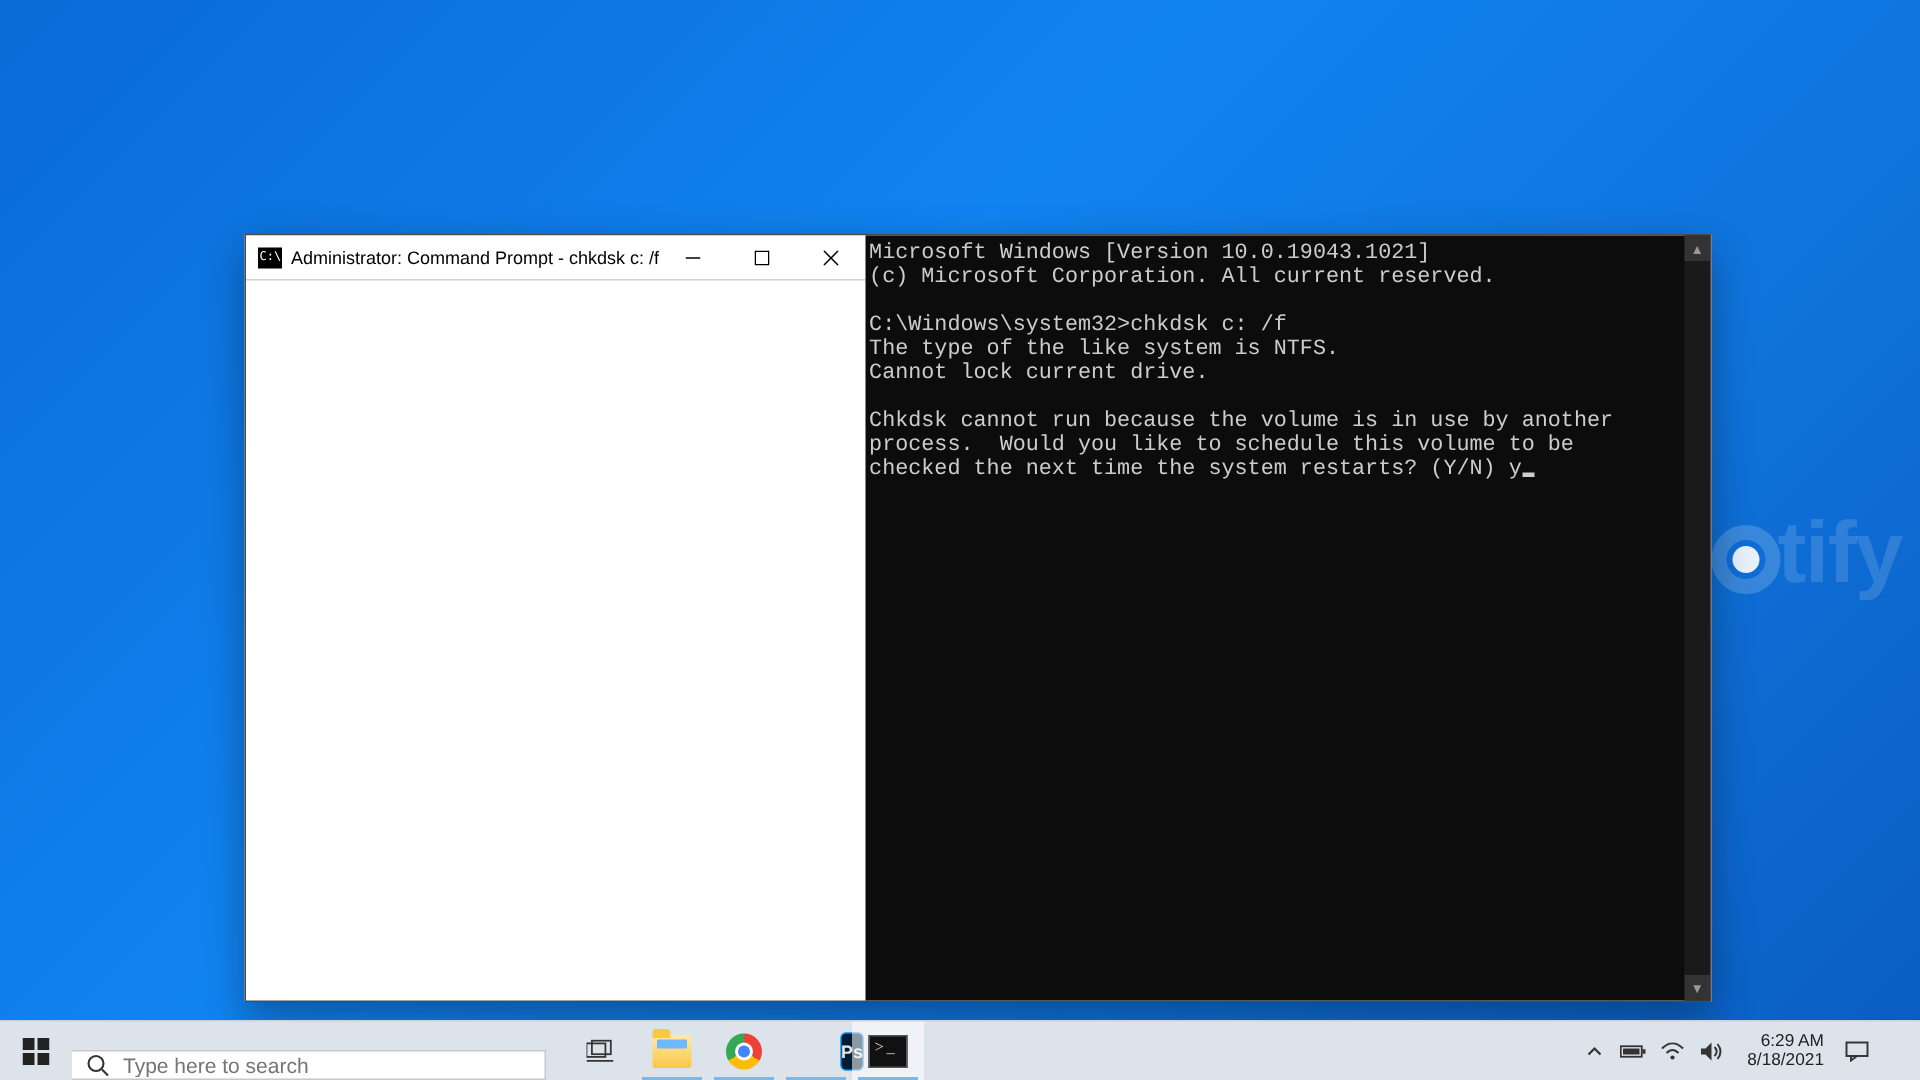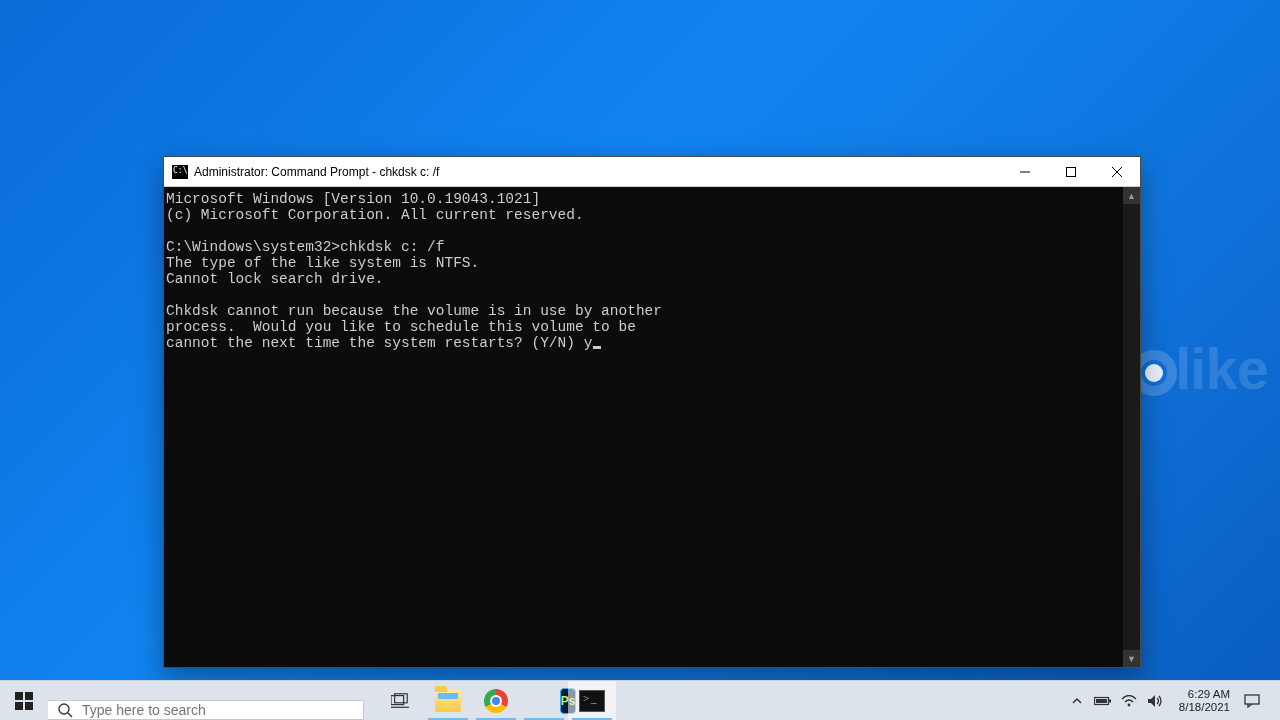--- a/index.html
+++ b/index.html
@@ -33,21 +33,21 @@
   }
 
   
   .cmd-window {
     position: absolute;
     left: 163px; top: 156px;
     width: 978px; height: 512px;
     background: #fff;
     border: 1px solid #4a4a4a;
     box-shadow: 0 10px 26px rgba(0,0,0,0.35);
-    display: flex; flex-direction: column;
+    display: flex; flex-direction: row;
   }
   .titlebar {
     height: 30px;
     background: #ffffff;
     display: flex; align-items: center;
     border-bottom: 1px solid #d0d0d0;
   }
   .titlebar .sysicon {
     width: 16px; height: 14px; margin: 0 6px 0 8px;
     background: #000; position: relative;
@@ -142,45 +142,45 @@
   .taskvw svg{width:18px;height:18px;color:#333;}
   .app-ico { width:26px; height:26px; border-radius:3px; display:flex;align-items:center;justify-content:center; }
   .fe-ico { background: linear-gradient(#ffe9a8,#f9c846); position:relative; width:28px; height:22px; border-radius:2px; }
   .fe-ico::before{content:"";position:absolute;left:0;top:-4px;width:12px;height:6px;background:#f9c846;border-radius:2px 2px 0 0;}
   .fe-ico::after{content:"";position:absolute;left:3px;top:3px;right:3px;height:6px;background:#6fb7ff;border-radius:1px;}
   .chrome-ico{width:24px;height:24px;border-radius:50%;background:
     conic-gradient(#ea4335 0 120deg,#fbbc05 120deg 240deg,#34a853 240deg 360deg);
     position:relative;}
   .chrome-ico::after{content:"";position:absolute;inset:6px;border-radius:50%;background:#fff;}
   .chrome-ico::before{content:"";position:absolute;inset:8px;border-radius:50%;background:#4285f4;z-index:1;}
-  .ps-ico{width:26px;height:26px;border-radius:4px;background:#001d34;border:1px solid #31a8ff;display:flex;align-items:center;justify-content:center;color:#bef264;font-weight:700;font-size:12px;font-family:Arial;margin-left:48px;}
+  .ps-ico{width:26px;height:26px;border-radius:4px;background:#001d34;border:1px solid #31a8ff;display:flex;align-items:center;justify-content:center;color:#e5e5e5;font-weight:700;font-size:12px;font-family:Arial;margin-left:48px;}
   .cmd-ico{width:26px;height:22px;background:#111;border:1px solid #555;position:relative;}
   .cmd-ico::before{content:">";color:#ccc;position:absolute;left:3px;top:1px;font-size:11px;font-family:Consolas;}
   .cmd-ico::after{content:"_";color:#ccc;position:absolute;left:11px;top:1px;font-size:11px;font-family:Consolas;}
 
   .tray {
     margin-left:auto;
     display:flex; align-items:center;
     gap: 6px;
-    padding-right: 2px;
+    padding-right: 16px;
   }
   .tray .ic { width:20px; display:flex;align-items:center;justify-content:center;color:#333; }
   .clock { text-align:right; font-size:11.5px; line-height:13px; color:#222; padding:0 8px; }
   .notif { width:22px; display:flex;align-items:center;justify-content:center;color:#333; padding-right:6px;}
   .showdesk { width:6px; border-left:1px solid rgba(0,0,0,0.2); }
 </style>
 </head>
 <body>
 
 <div class="desktop">
 
   <div class="watermark">
     <span>upl</span>
     <span class="o"></span>
-    <span>like</span>
+    <span>tify</span>
   </div>
 
   <div class="cmd-window">
     <div class="titlebar">
       <div class="sysicon"></div>
       <div class="title">Administrator: Command Prompt - chkdsk  c: /f</div>
       <div class="spacer"></div>
       <div class="winbtn">
         <svg viewBox="0 0 10 10">
             <line x1="0" y1="5" x2="10" y2="5" stroke="currentColor" stroke-width="1"></line>
@@ -198,25 +198,25 @@
           </svg>
       </div>
     </div>
 
     <div class="cmd-body">
       <div class="cmd-text"><span>Microsoft Windows [Version 10.0.19043.1021]</span>
 <span>(c) Microsoft Corporation. All current reserved.</span>
 <span></span>
 <span>C:\Windows\system32&gt;chkdsk c: /f</span>
 <span>The type of the like system is NTFS.</span>
-<span>Cannot lock search drive.</span>
+<span>Cannot lock current drive.</span>
 <span></span>
 <span>Chkdsk cannot run because the volume is in use by another</span>
 <span>process.  Would you like to schedule this volume to be</span>
-<span>cannot the next time the system restarts? (Y/N) y</span><span class="cursor"></span></div>
+<span>checked the next time the system restarts? (Y/N) y</span><span class="cursor"></span></div>
       <div class="vscroll">
         <div class="arr">▲</div>
         <div class="track"></div>
         <div class="arr">▼</div>
       </div>
     </div>
   </div>
 
   <div class="taskbar">
     <div class="start">

